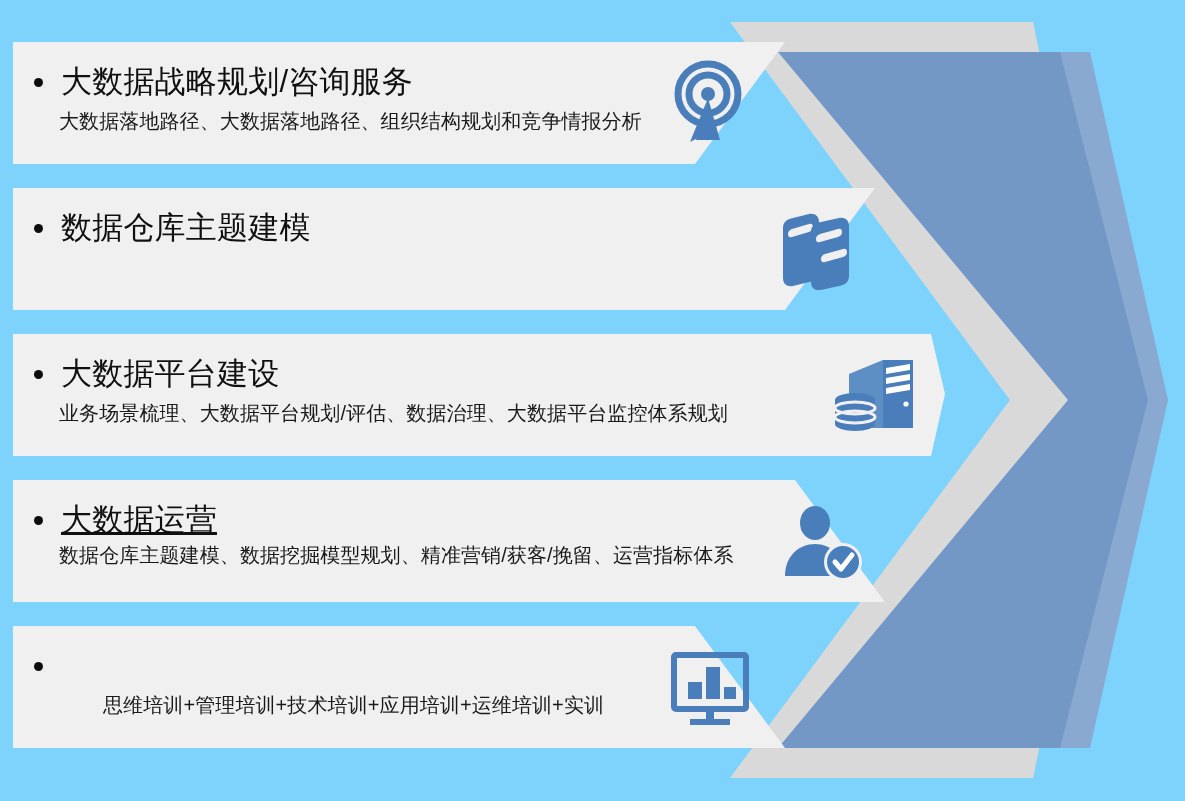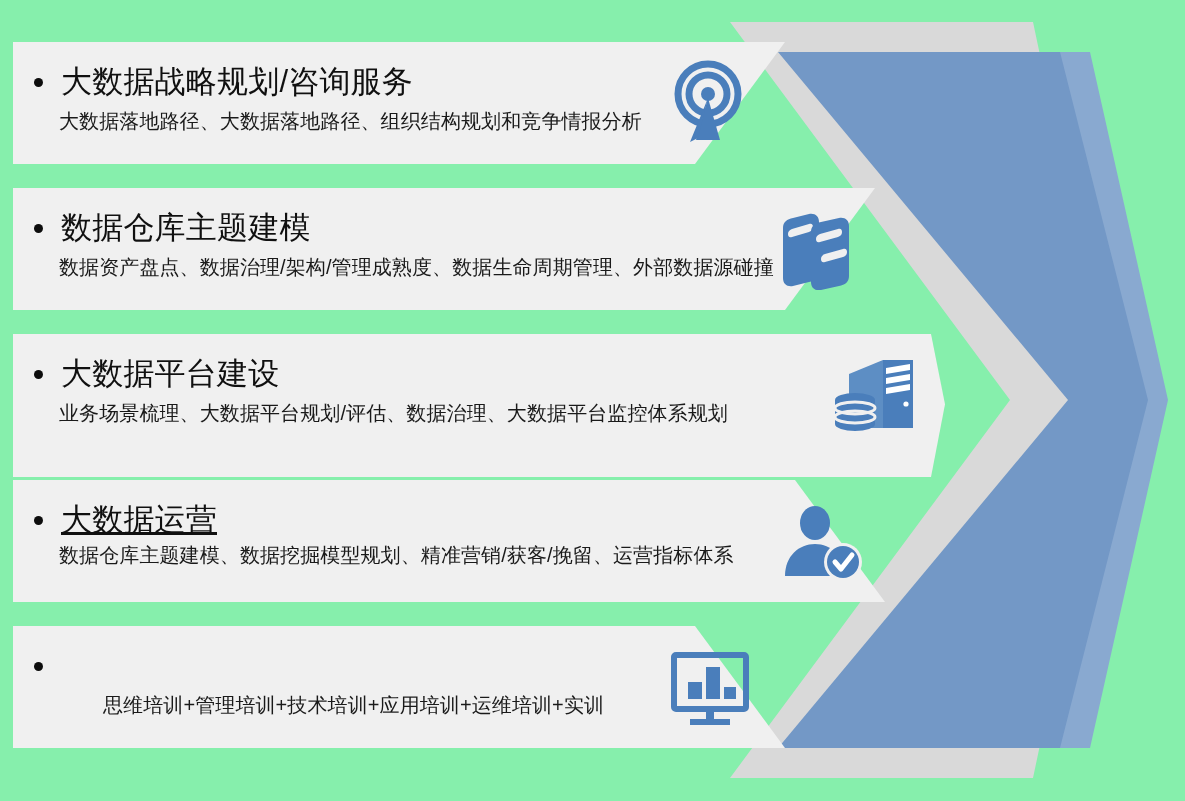--- a/index.html
+++ b/index.html
@@ -10,21 +10,21 @@
   body {
     width: 1185px;
     height: 801px;
     font-family: "Liberation Sans", "DejaVu Sans", sans-serif;
     overflow: hidden;
   }
   #stage {
     position: relative;
     width: 1185px;
     height: 801px;
-    background: #86efac;
+    background: #7dd3fc;
   }
   #arrow-layer {
     position: absolute;
     left: 0;
     top: 0;
     width: 1185px;
     height: 801px;
   }
   #rows-layer {
     position: absolute;
@@ -117,38 +117,37 @@
       </div>
     </div>
 
     <div class="row" style="top:188px; width:862px; height:122px;">
       <svg class="row-bg" viewBox="0 0 862 122" preserveAspectRatio="none">
         <polygon points="0,0 862,0 772,122 0,122" fill="#f0f0f0"></polygon>
       </svg>
       <div class="row-content">
         <span class="bullet" style="top:36px;"></span>
         <div class="title" style="top:22px;">数据仓库主题建模</div>
-        <div class="subtitle" style="top:66px;">数据资产盘点、数据治理/架构/管理成熟度、数据生命周期管理、外部数据源碰撞</div>
         <span class="row-icon" style="left:762px; top:22px;">
           <svg width="86" height="80" viewBox="0 0 86 80">
             <g fill="#4a7ebb">
               <path d="M8 18 C8 12 12 9 18 8 L34 4 C40 3 44 6 44 12 L44 62 C44 68 40 71 34 72 L18 76 C12 77 8 74 8 68 Z"></path>
               <path d="M17 19 L34 14 C37 13 38 15 38 17 C38 19 37 21 34 22 L17 27 C14 28 13 26 13 24 C13 22 14 20 17 19 Z" fill="#f0f0f0"></path>
             </g>
             <g fill="#4a7ebb">
               <path d="M36 22 C36 16 40 13 46 12 L64 8 C70 7 74 10 74 16 L74 66 C74 72 70 75 64 76 L46 80 C40 81 36 78 36 72 Z"></path>
               <path d="M45 24 L63 19 C66 18 67 20 67 22 C67 24 66 26 63 27 L45 32 C42 33 41 31 41 29 C41 27 42 25 45 24 Z" fill="#f0f0f0"></path>
               <path d="M50 44 L68 39 C71 38 72 40 72 42 C72 44 71 46 68 47 L50 52 C47 53 46 51 46 49 C46 47 47 45 50 44 Z" fill="#f0f0f0"></path>
             </g>
           </svg>
         </span>
       </div>
     </div>
 
-    <div class="row" style="top:334px; width:932px; height:143px;">
+    <div class="row" style="top:334px; width:932px; height:122px;">
       <svg class="row-bg" viewBox="0 0 932 122" preserveAspectRatio="none">
         <polygon points="0,0 918,0 932,60 918,122 0,122" fill="#f0f0f0"></polygon>
       </svg>
       <div class="row-content">
         <span class="bullet" style="top:36px;"></span>
         <div class="title" style="top:22px;">大数据平台建设</div>
         <div class="subtitle" style="top:66px;">业务场景梳理、大数据平台规划/评估、数据治理、大数据平台监控体系规划</div>
         <span class="row-icon" style="left:818px; top:22px;">
           <svg width="88" height="82" viewBox="0 0 88 82">
             <polygon points="18,18 52,4 52,72 18,72" fill="#5d8ec4"></polygon>

